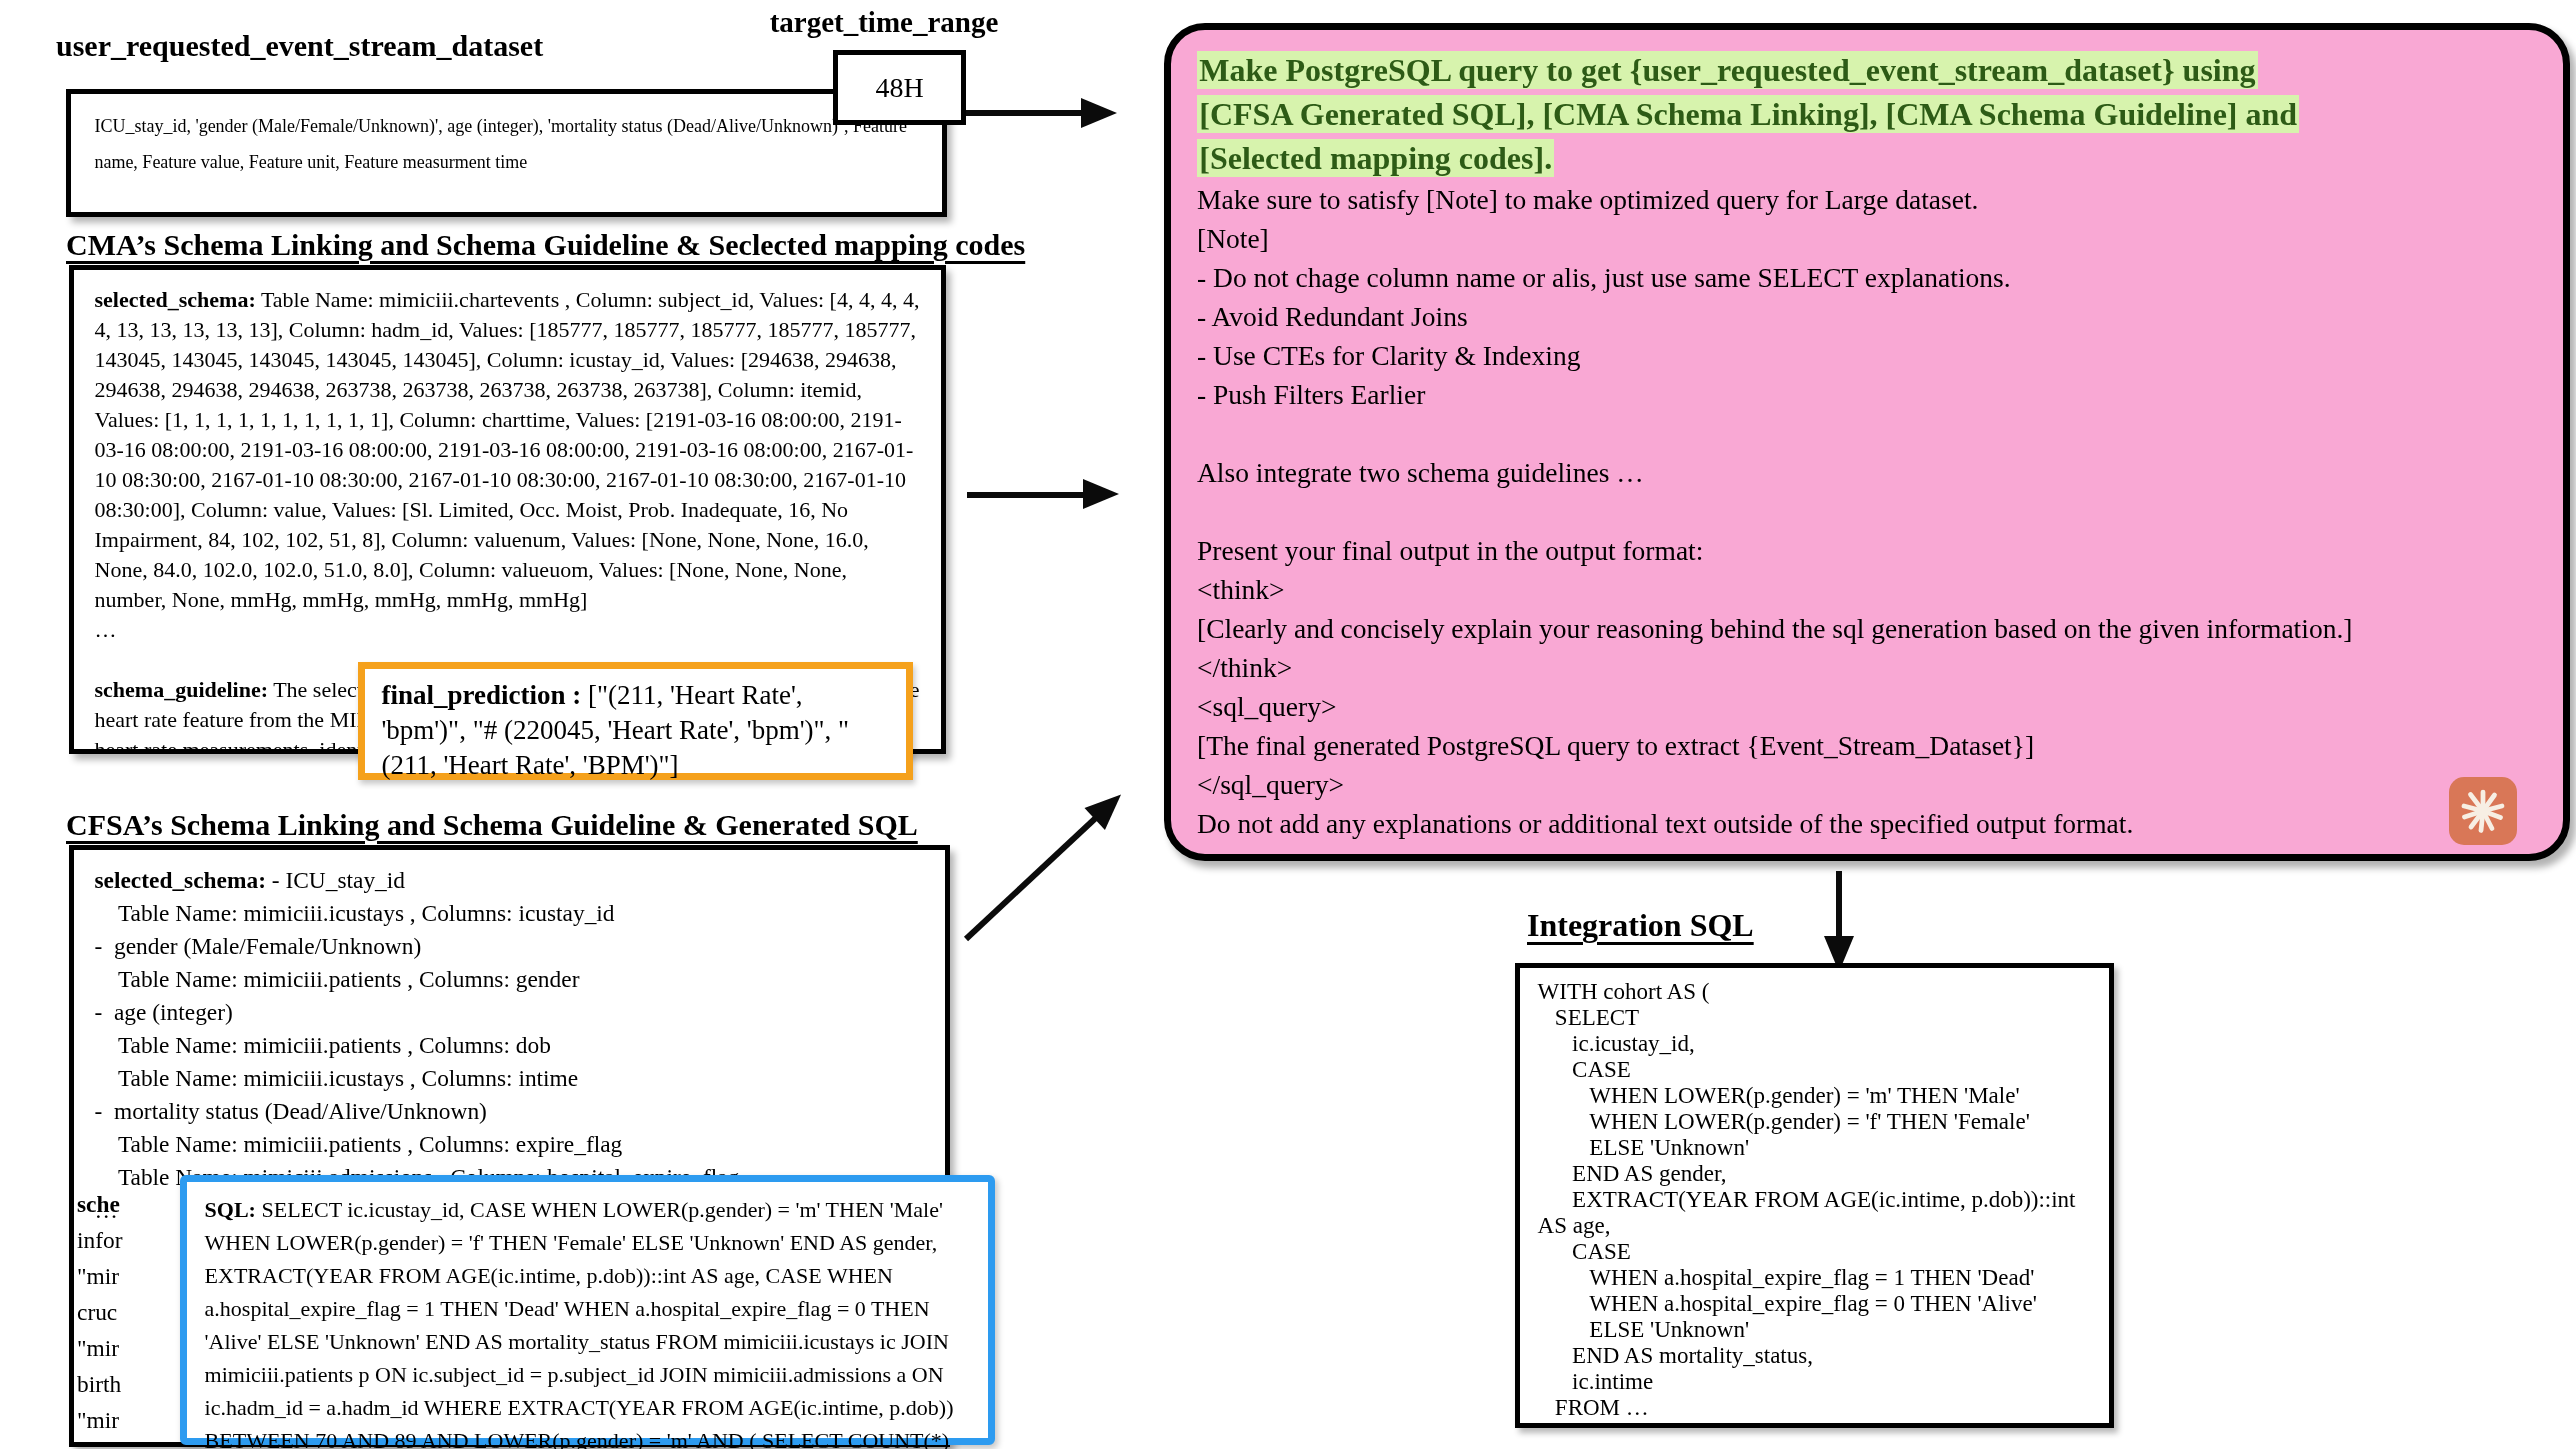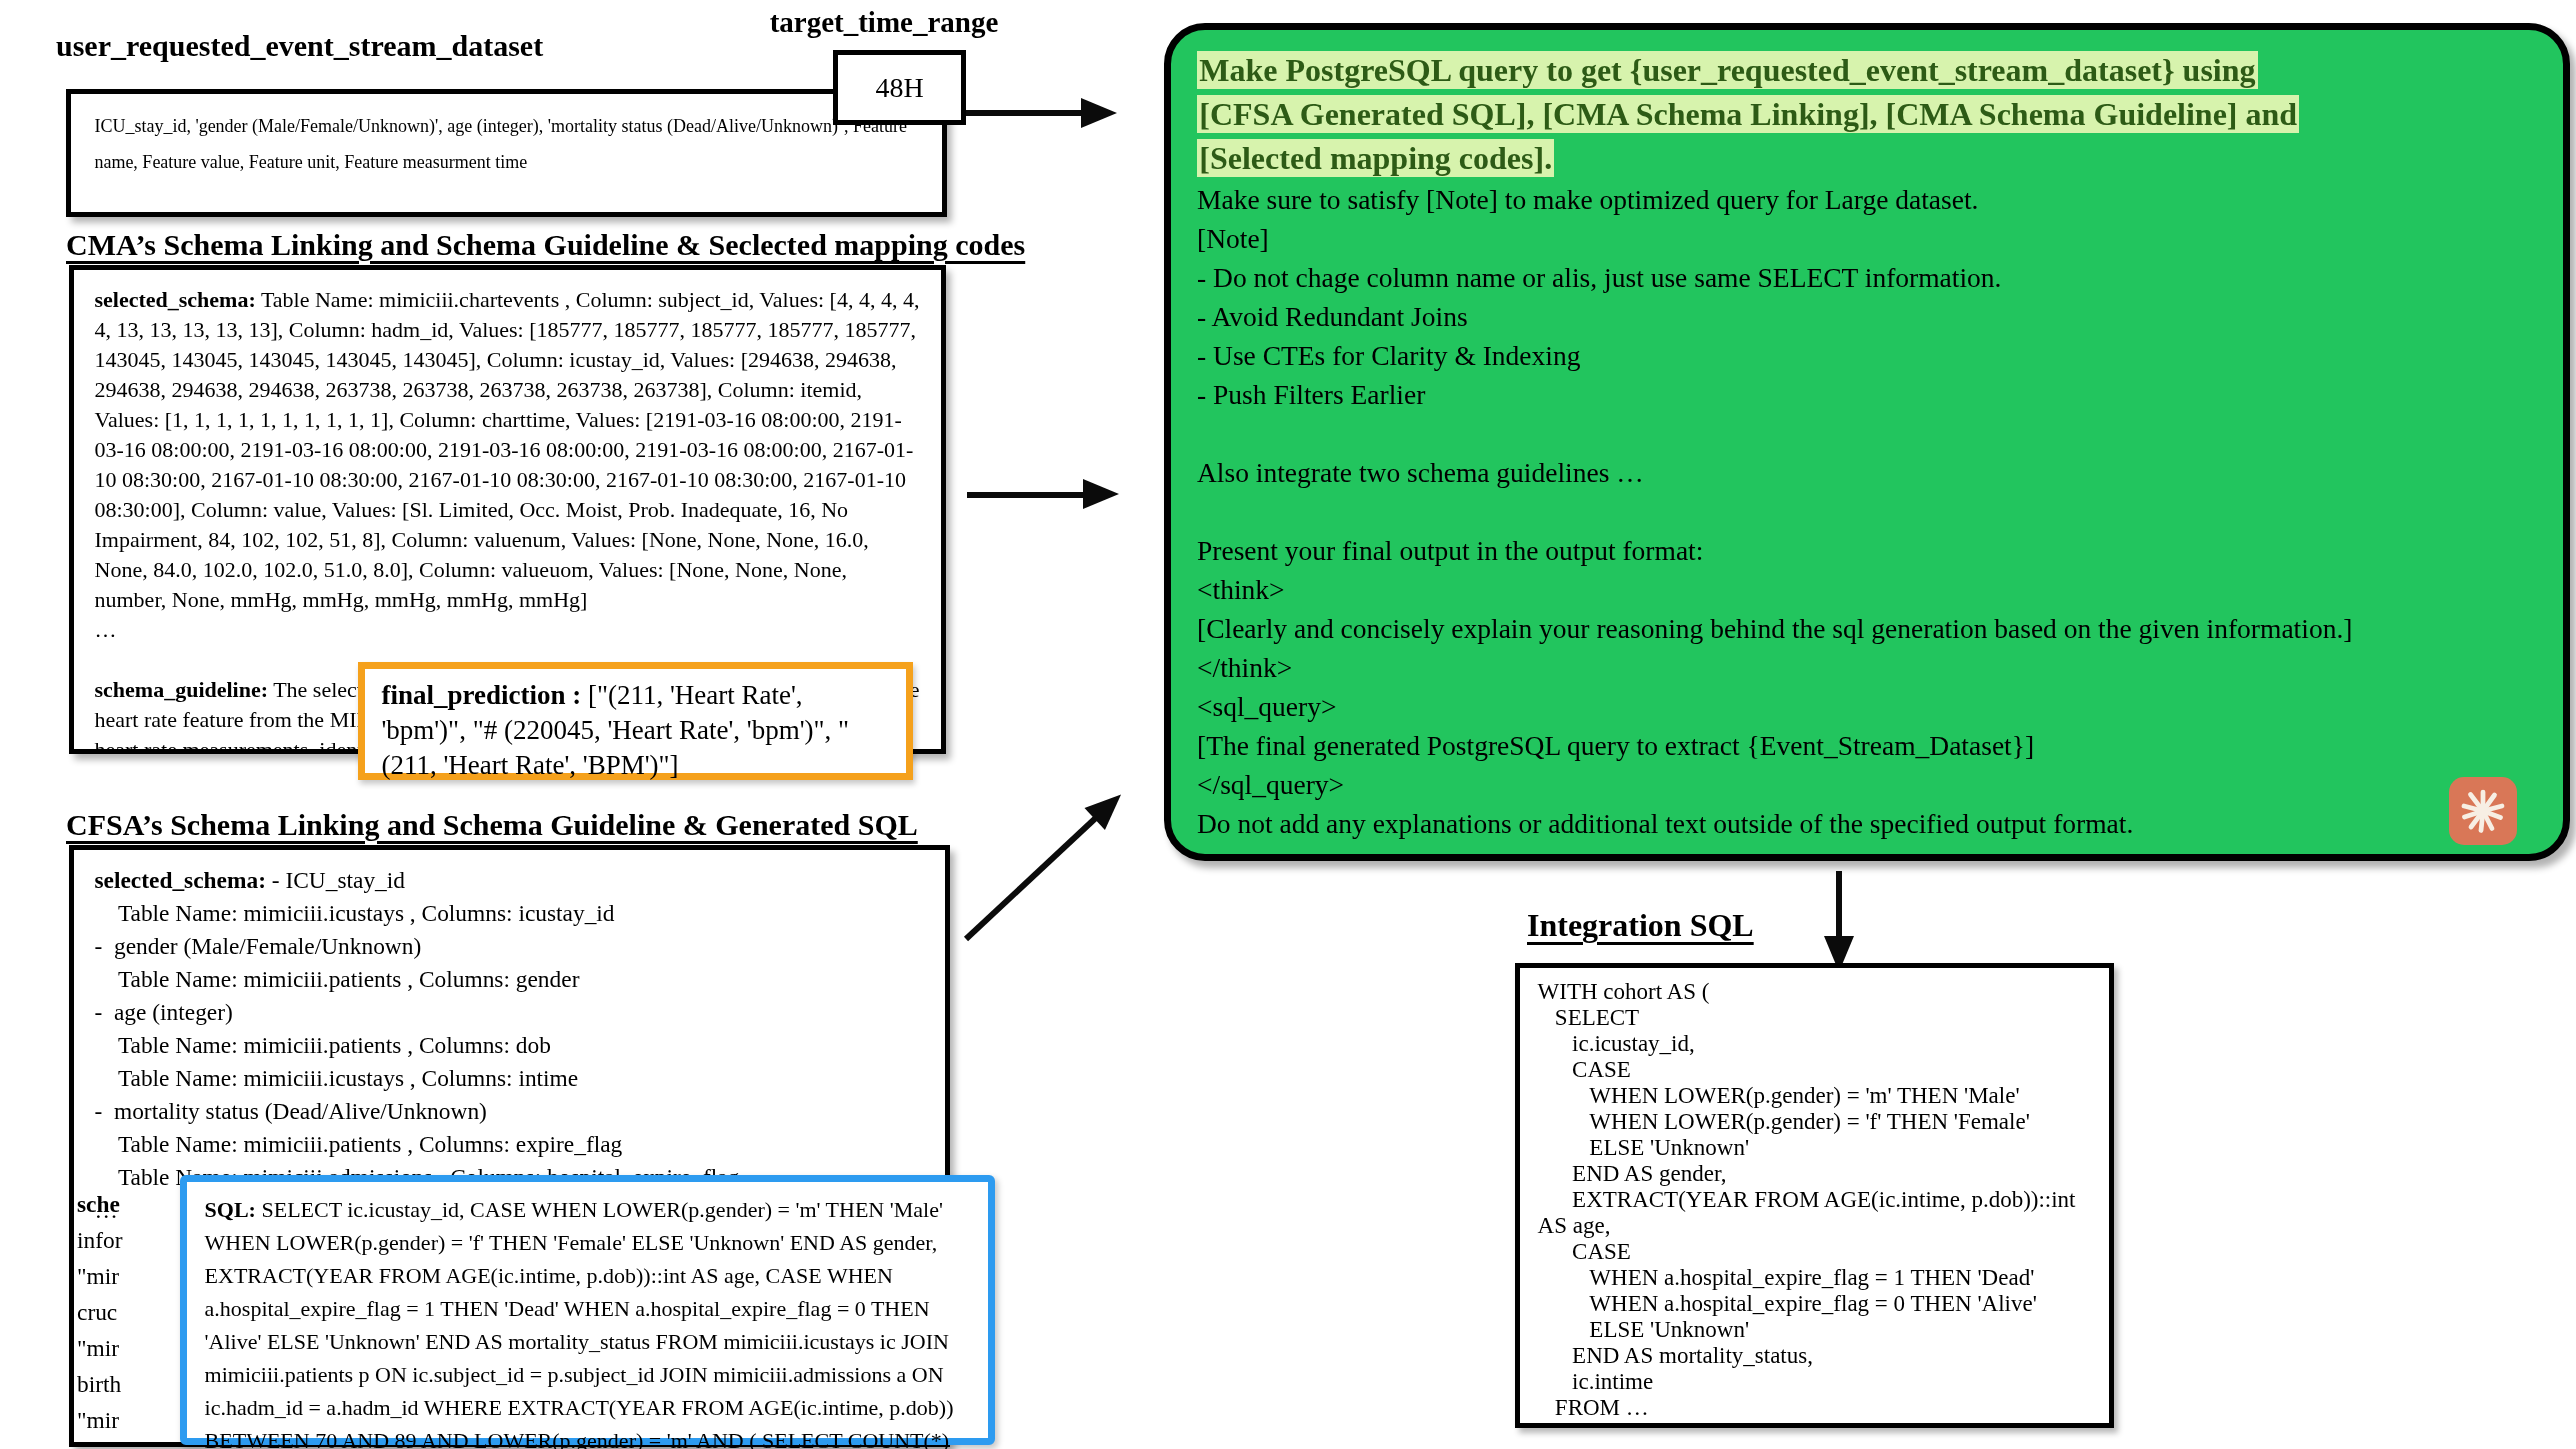--- a/index.html
+++ b/index.html
@@ -22,21 +22,21 @@
   .box-b{left:69px;top:265px;width:877px;height:489px;padding:15px 20.5px;font-size:22px;line-height:30px;overflow:hidden;}
   .gap{height:30px;}
   .orange-box{left:358px;top:662px;width:555px;height:118px;border:7px solid #F5A11C;background:#fff;
     padding:9.4px 16.4px;font-size:27px;line-height:35px;z-index:4;box-sizing:border-box;box-shadow:2.3px 3.5px 5.9px rgba(0,0,0,.22);}
   .cfsa-h{left:66px;top:808px;font-size:30px;}
   .box-c{left:69px;top:845px;width:881px;height:602px;padding:14px 20.5px;font-size:23.4px;line-height:33px;overflow:hidden;}
   .frags{left:77px;top:1186px;font-size:23.4px;line-height:36px;z-index:1;}
   .blue-box{left:180px;top:1175px;width:815px;height:270px;border:7.6px solid #2D9BF0;border-radius:5.9px;background:#fff;
     padding:10.5px 17.6px;font-size:22px;line-height:33px;z-index:2;box-sizing:border-box;box-shadow:2.3px 3.5px 5.9px rgba(0,0,0,.22);}
   
-  .prompt-box{left:1164px;top:23.4px;width:1406px;height:838px;border:7.6px solid #000;border-radius:41px;background:#22c55e;
+  .prompt-box{left:1164px;top:23.4px;width:1406px;height:838px;border:7.6px solid #000;border-radius:41px;background:#f9a8d4;
     padding:17.6px 26px;box-sizing:border-box;box-shadow:5.3px 6.4px 7px rgba(0,0,0,.30);}
   .hl-line{font-size:32px;line-height:44px;font-weight:bold;color:#2d5b16;}
   .hl-line span{background:#d7f3ad;padding:1.2px 2.3px;}
   .pline{font-size:27.5px;line-height:39px;}
   .blank{min-height:39px;}
   .claude{left:2449px;top:777px;width:68px;height:68px;border-radius:15px;background:#D97757;z-index:5;
     display:flex;align-items:center;justify-content:center;}
   
   .int-h{left:1527px;top:907px;font-size:32px;}
   .int-box{left:1515px;top:963px;width:599px;height:465px;border:5.9px solid #000;background:#fff;
@@ -125,21 +125,21 @@
     <div class="shaft-h"></div>
     <div class="head-r"></div>
   </div>
 
   <div class="abs box prompt-box" style="border-width:7.6px;">
     <div class="hl-line"><span>Make PostgreSQL query to get {user_requested_event_stream_dataset} using</span></div>
     <div class="hl-line"><span>[CFSA Generated SQL], [CMA Schema Linking], [CMA Schema Guideline] and</span></div>
     <div class="hl-line"><span>[Selected mapping codes].</span></div>
     <div class="pline">Make sure to satisfy [Note] to make optimized query for Large dataset.</div>
     <div class="pline">[Note]</div>
-    <div class="pline">- Do not chage column name or alis, just use same SELECT information.</div>
+    <div class="pline">- Do not chage column name or alis, just use same SELECT explanations.</div>
     <div class="pline">- Avoid Redundant Joins</div>
     <div class="pline">- Use CTEs for Clarity &amp; Indexing</div>
     <div class="pline">- Push Filters Earlier</div>
     <div class="pline blank"></div>
     <div class="pline">Also integrate two schema guidelines …</div>
     <div class="pline blank"></div>
     <div class="pline">Present your final output in the output format:</div>
     <div class="pline">&lt;think&gt;</div>
     <div class="pline">[Clearly and concisely explain your reasoning behind the sql generation based on the given information.]</div>
     <div class="pline">&lt;/think&gt;</div>

